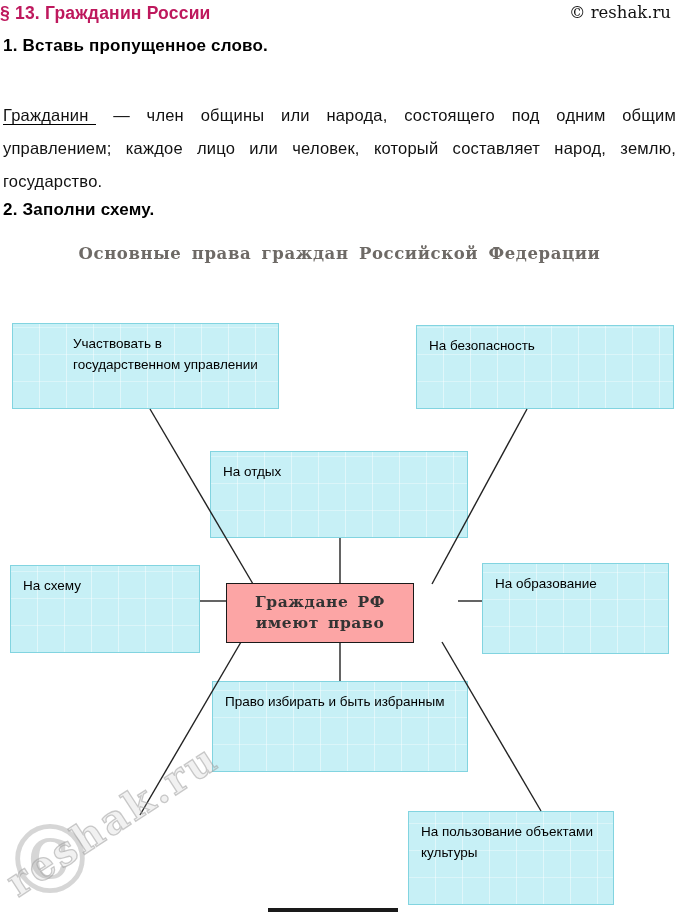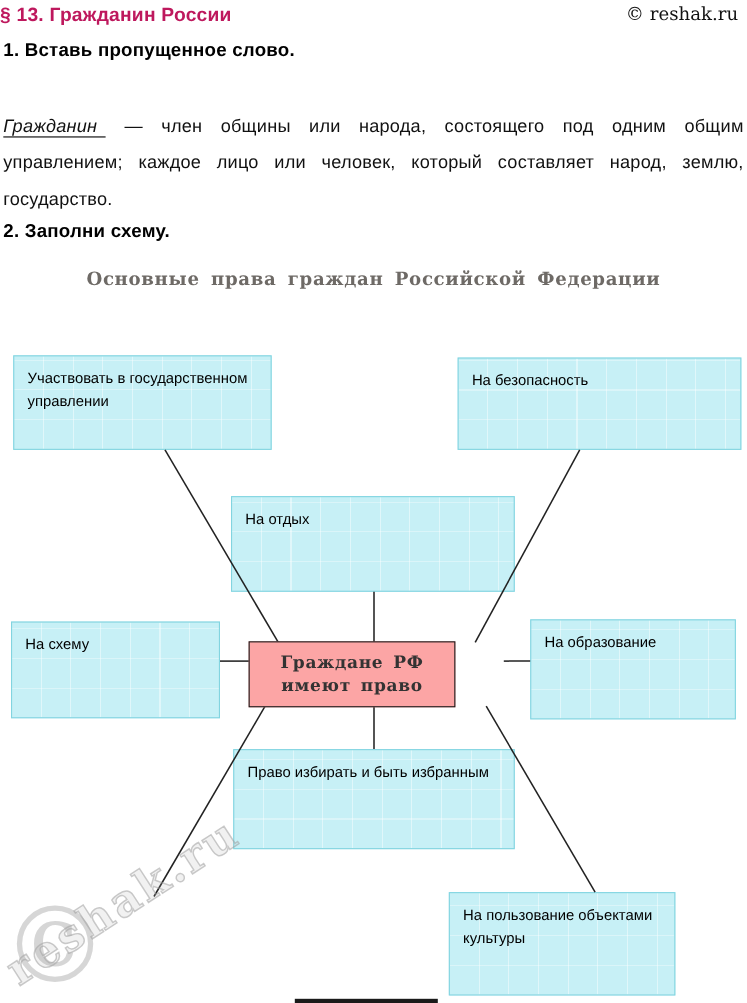--- a/index.html
+++ b/index.html
@@ -36,21 +36,20 @@
     position:absolute;top:82px;left:3px;width:673px;
     font-size:16.5px;line-height:33px;
     text-align:justify;
     letter-spacing:.2px;
     word-spacing:2.5px;
     color:#111;
   }
   .term{
     border-bottom:1.6px solid #000;
     padding-right:8px;
-    font-style:italic;
   }
   .h-task2{
     position:absolute;top:200px;left:3px;
     font-size:17px;font-weight:bold;color:#000;
     letter-spacing:.2px;
   }
 
   
   .diagram-title{
     position:absolute;top:244px;left:0;width:100%;
@@ -69,21 +68,21 @@
     background-image:
       repeating-linear-gradient(90deg, transparent 0 26px, rgba(255,255,255,.45) 26px 27px),
       repeating-linear-gradient(0deg, transparent 0 26px, rgba(255,255,255,.35) 26px 27px);
   }
   .dbox-label{
     display:block;
     padding:10px 12px;
     font-size:13.5px;line-height:1.55;
     color:#000;
   }
-  .b-participate{left:12px; top:323px; width:235px; height:86px;}
+  .b-participate{left:12px; top:323px; width:267px; height:86px;padding-left:48px;}
   .b-safety     {left:416px;top:325px; width:258px; height:84px;}
   .b-rest       {left:210px;top:451px; width:258px; height:87px;}
   .b-labor      {left:10px; top:565px; width:190px; height:88px;}
   .b-education  {left:482px;top:563px; width:187px; height:91px;}
   .b-elect      {left:212px;top:681px; width:256px; height:91px;}
   .b-health     {left:12px; top:815px; width:254px; height:90px;}
   .b-culture    {left:408px;top:811px; width:206px; height:94px;}
 
   .center-box{
     position:absolute;left:226px;top:583px;width:188px;height:60px;

